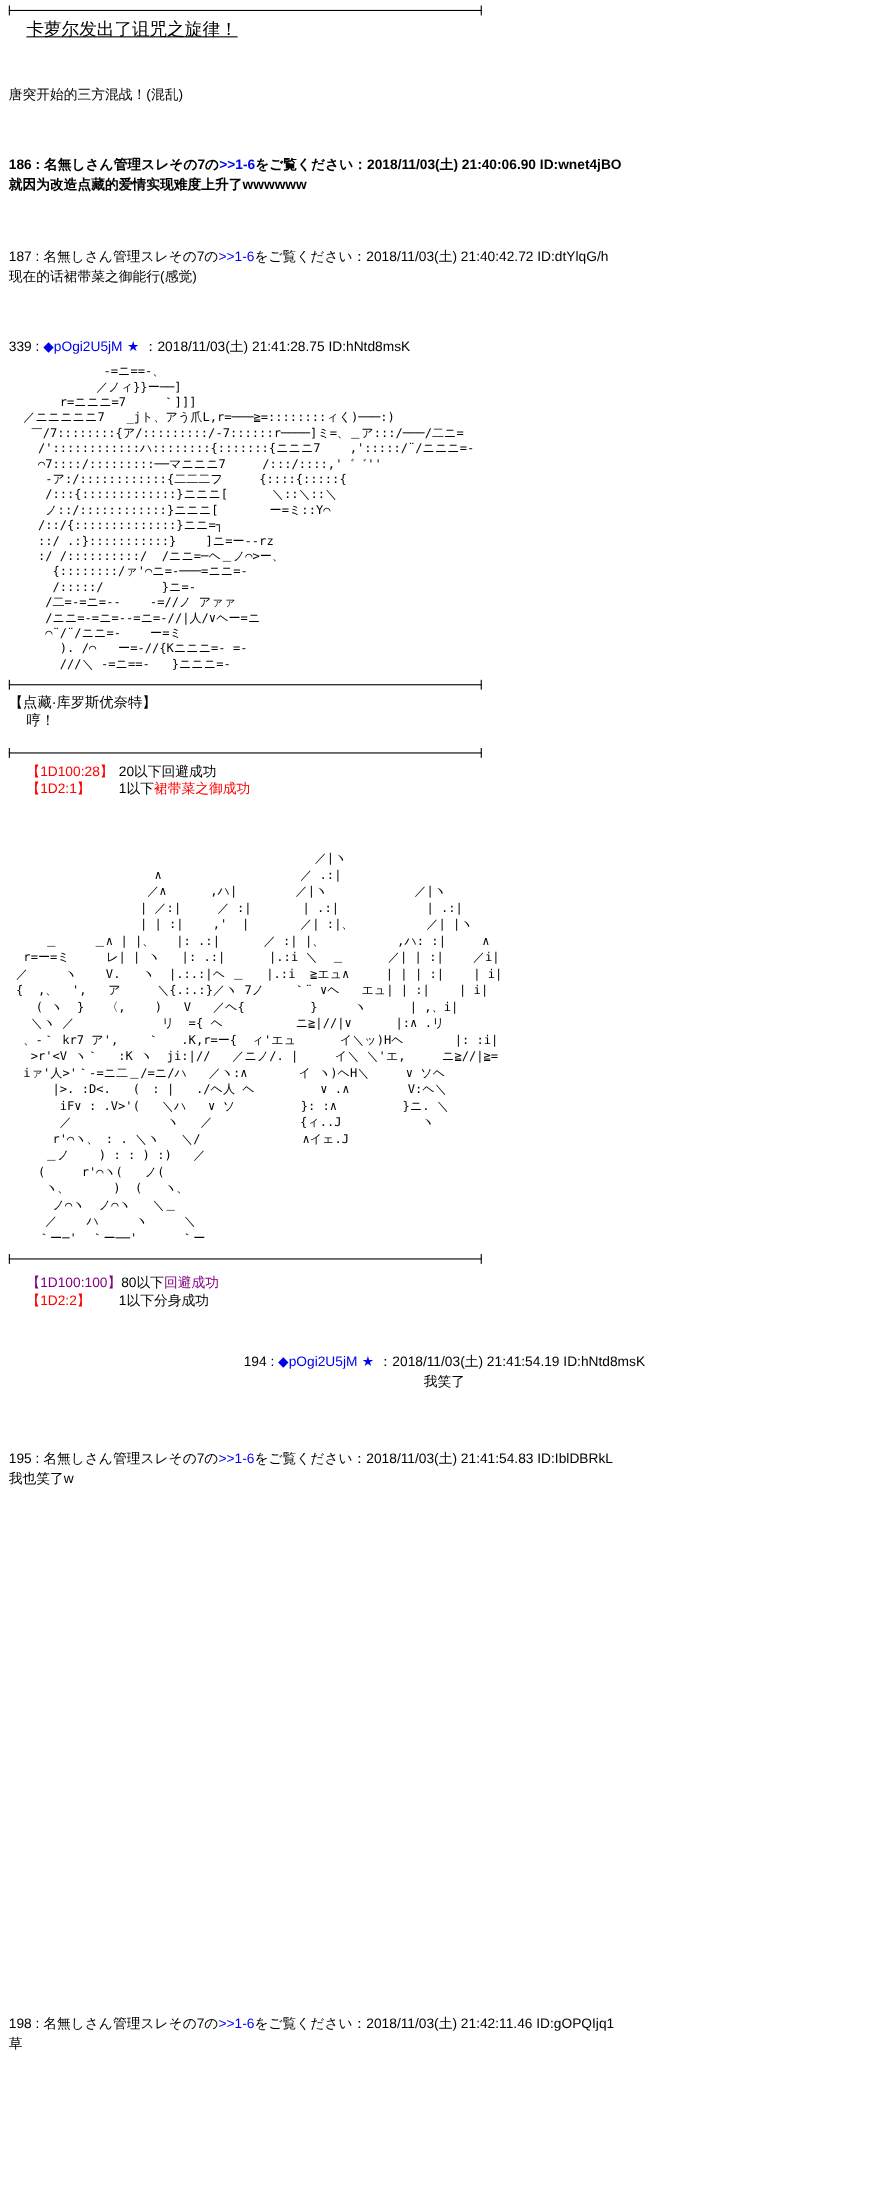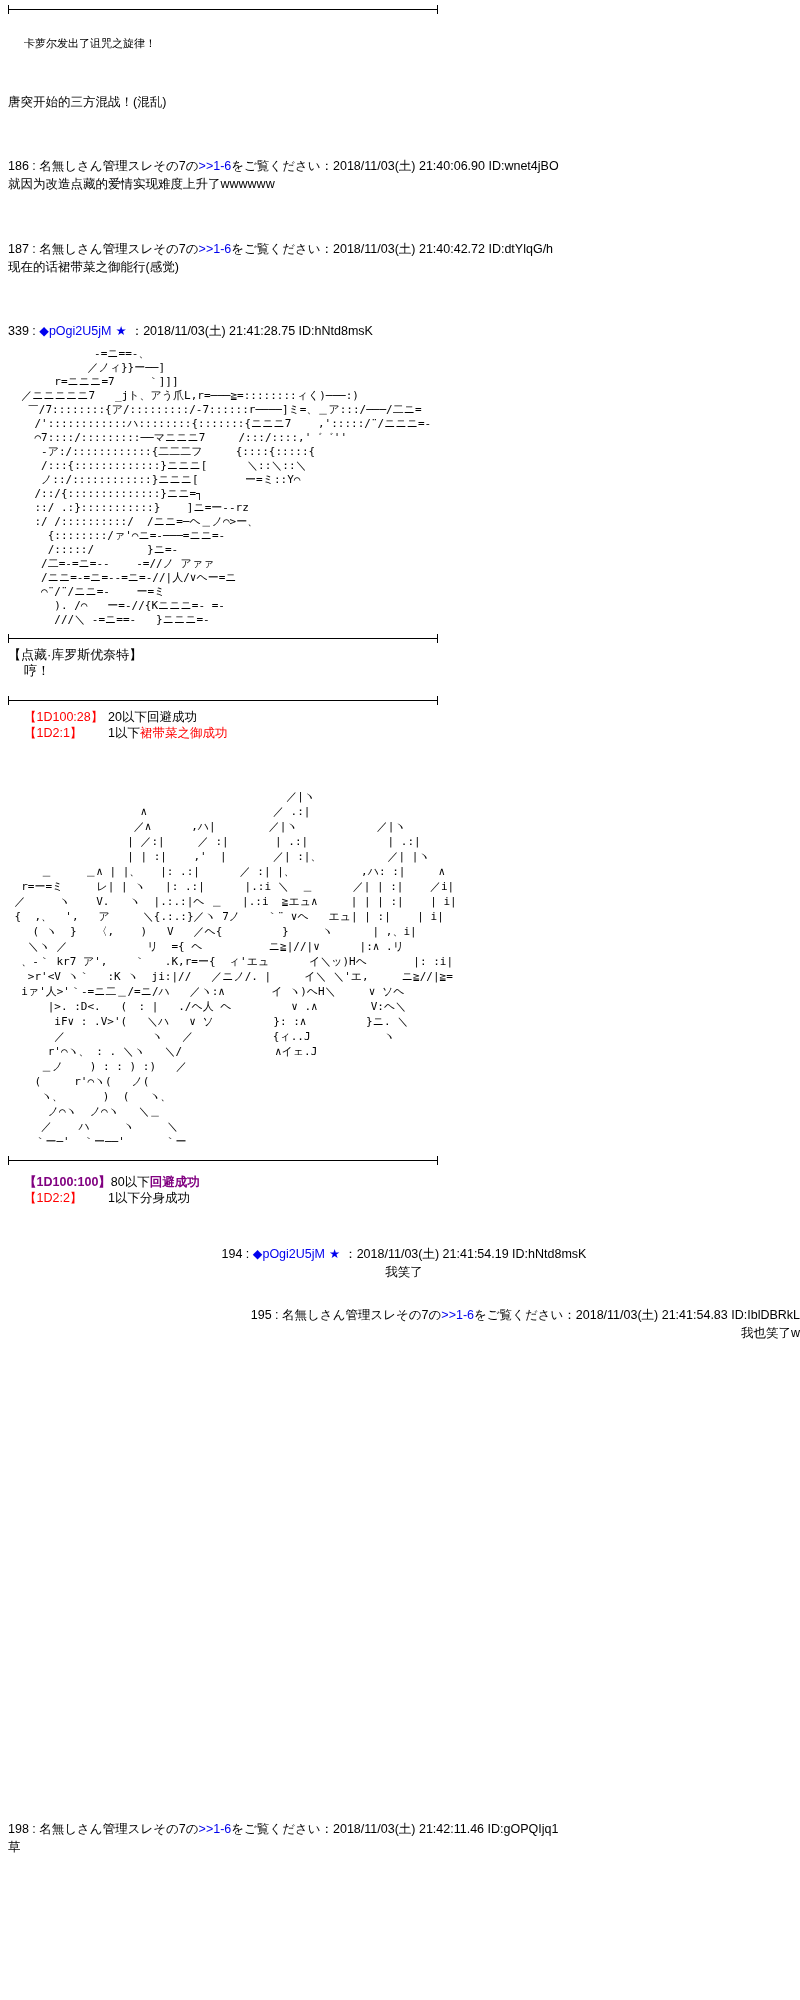--- a/index.html
+++ b/index.html
@@ -22,46 +22,46 @@
   
   .sep { position:relative; width:430px; height:11px; }
   .sep::before { content:""; position:absolute; left:0; right:0; top:5px; border-top:1px solid #000; }
   .sep .tick { position:absolute; top:1px; width:1px; height:9px; background:#000; }
   .sep .t-l { left:0; } .sep .t-r { right:0; }
   .sep-1 { margin-top:4px; }
   .sep-2 { margin-top:6px; }
   .sep-3 { margin-top:16px; }
   .sep-4 { margin-top:6px; }
 
-  .caption { margin-top:20px; padding-left:16px; font-size:11px; line-height:17px; }
+  .caption { margin-top:4px; padding-left:16px; font-size:16px; line-height:17px;text-decoration:underline; }
 
   .post-header { line-height:16px; white-space:nowrap; }
   .post-body   { margin-top:2px; line-height:16px; }
 
   .post-185 { margin-top:42px; }
-  .post-186 { margin-top:48px; }
+  .post-186 { margin-top:48px;font-weight:bold; }
   .post-187 { margin-top:49px; }
   .post-188 { margin-top:48px; }
   .post-194 { margin-top:40px;text-align:center; }
-  .post-195 { margin-top:27px;text-align:right; }
+  .post-195 { margin-top:54px; }
   .post-198 { margin-top:480px; }
 
   .anchor { color:var(--accent_blue); text-decoration:none; cursor:pointer; }
   .trip   { color:var(--accent_blue); }
   .star   { color:var(--accent_blue); margin:0 4px; }
 
   .card-name { margin-top:3px; line-height:16px; font-size:13px; }
   .card-line { padding-left:16px; line-height:16px; font-size:13px; }
 
   .dice-row { padding-left:16px; line-height:16px; }
   .dice-row-first { margin-top:3px; }
   .dice-block-2 .dice-row-first { margin-top:8px; }
   .dice-roll { display:inline-block; min-width:84px; }
   .red    { color:var(--dice_red); }
-  .purple { color:var(--dice_purple); font-weight:bold; }
+  .purple { color:var(--dice_purple); font-weight:normal; }
 </style>
 </head>
 <body>
 
 <div class="page">
 
 
   <div class="sep sep-1">
       <span class="tick t-l"></span>
       <span class="tick t-r"></span>

